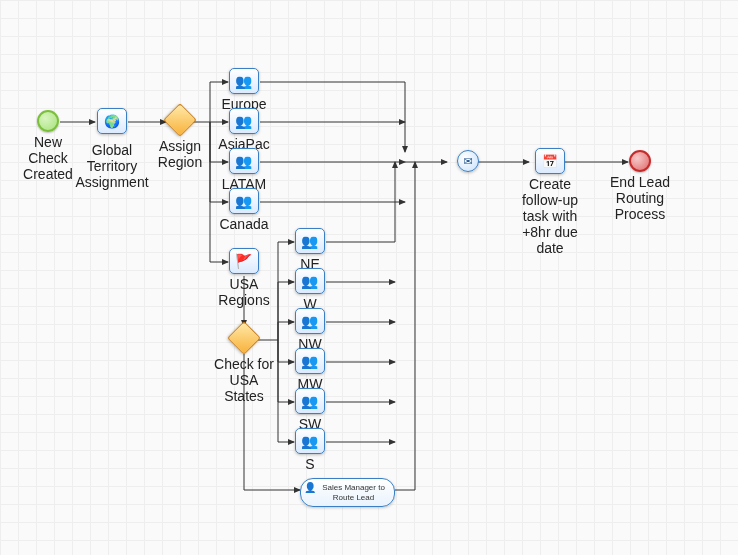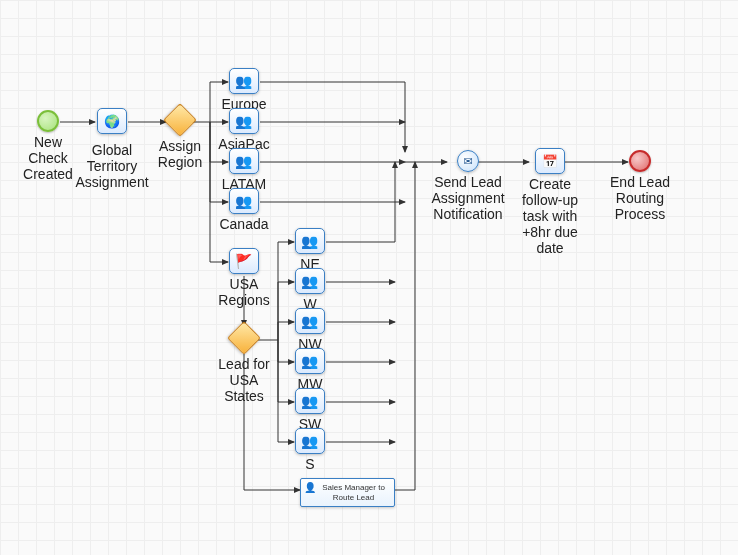--- a/index.html
+++ b/index.html
@@ -91,21 +91,21 @@
     border-radius: 5px;
     border: 1px solid #3a7fc4;
     background: linear-gradient(#ffffff, #dbeafe);
     box-shadow: 0 1px 3px rgba(0,0,0,0.25);
     display:flex; align-items:center; justify-content:center;
     font-size: 13px;
   }
   .subprocess {
     position: absolute;
     border: 1px solid #3a7fc4;
-    border-radius: 2px;
+    border-radius: 13px;
     background: linear-gradient(#ffffff, #e9f3fd);
     box-shadow: 0 1px 3px rgba(0,0,0,0.2);
     padding: 4px 6px 4px 18px;
     font-size: 8px;
     text-align: center;
     line-height: 1.2;
   }
   .subprocess::before {
     content: "👤";
     position: absolute;
@@ -202,21 +202,21 @@
   <div class="assign-icon people"></div>
   <div class="label">Canada</div>
 </div>
 <div class="node" style="left:214px; top:248px;">
   <div class="assign-icon flag"></div>
   <div class="label">USA Regions</div>
 </div>
 
 <div class="node" style="left:214px; top:326px;">
   <div class="gateway"></div>
-  <div class="label" style="margin-top:6px;">Lead for USA States</div>
+  <div class="label" style="margin-top:6px;">Check for USA States</div>
 </div>
 
 <div class="node" style="left:280px; top:228px;">
   <div class="assign-icon people"></div>
   <div class="label">NE</div>
 </div>
 <div class="node" style="left:280px; top:268px;">
   <div class="assign-icon people"></div>
   <div class="label">W</div>
 </div>
@@ -236,21 +236,20 @@
   <div class="assign-icon people"></div>
   <div class="label">S</div>
 </div>
 
 <div class="subprocess" style="left:300px; top:478px; width:95px;">
   <span>Sales Manager to Route Lead</span>
 </div>
 
 <div class="node" style="left:428px; top:150px; width:80px;">
   <div class="mail-icon">✉</div>
-  <div class="label">Send Lead Assignment Notification</div>
 </div>
 
 <div class="node" style="left:510px; top:148px; width:80px;align-items:center;">
   <div class="task-create calendar"></div>
   <div class="label">Create follow-up task with +8hr due date</div>
 </div>
 
 <div class="node" style="left:610px; top:150px;">
   <div class="end-ev"></div>
   <div class="label">End Lead Routing Process</div>

